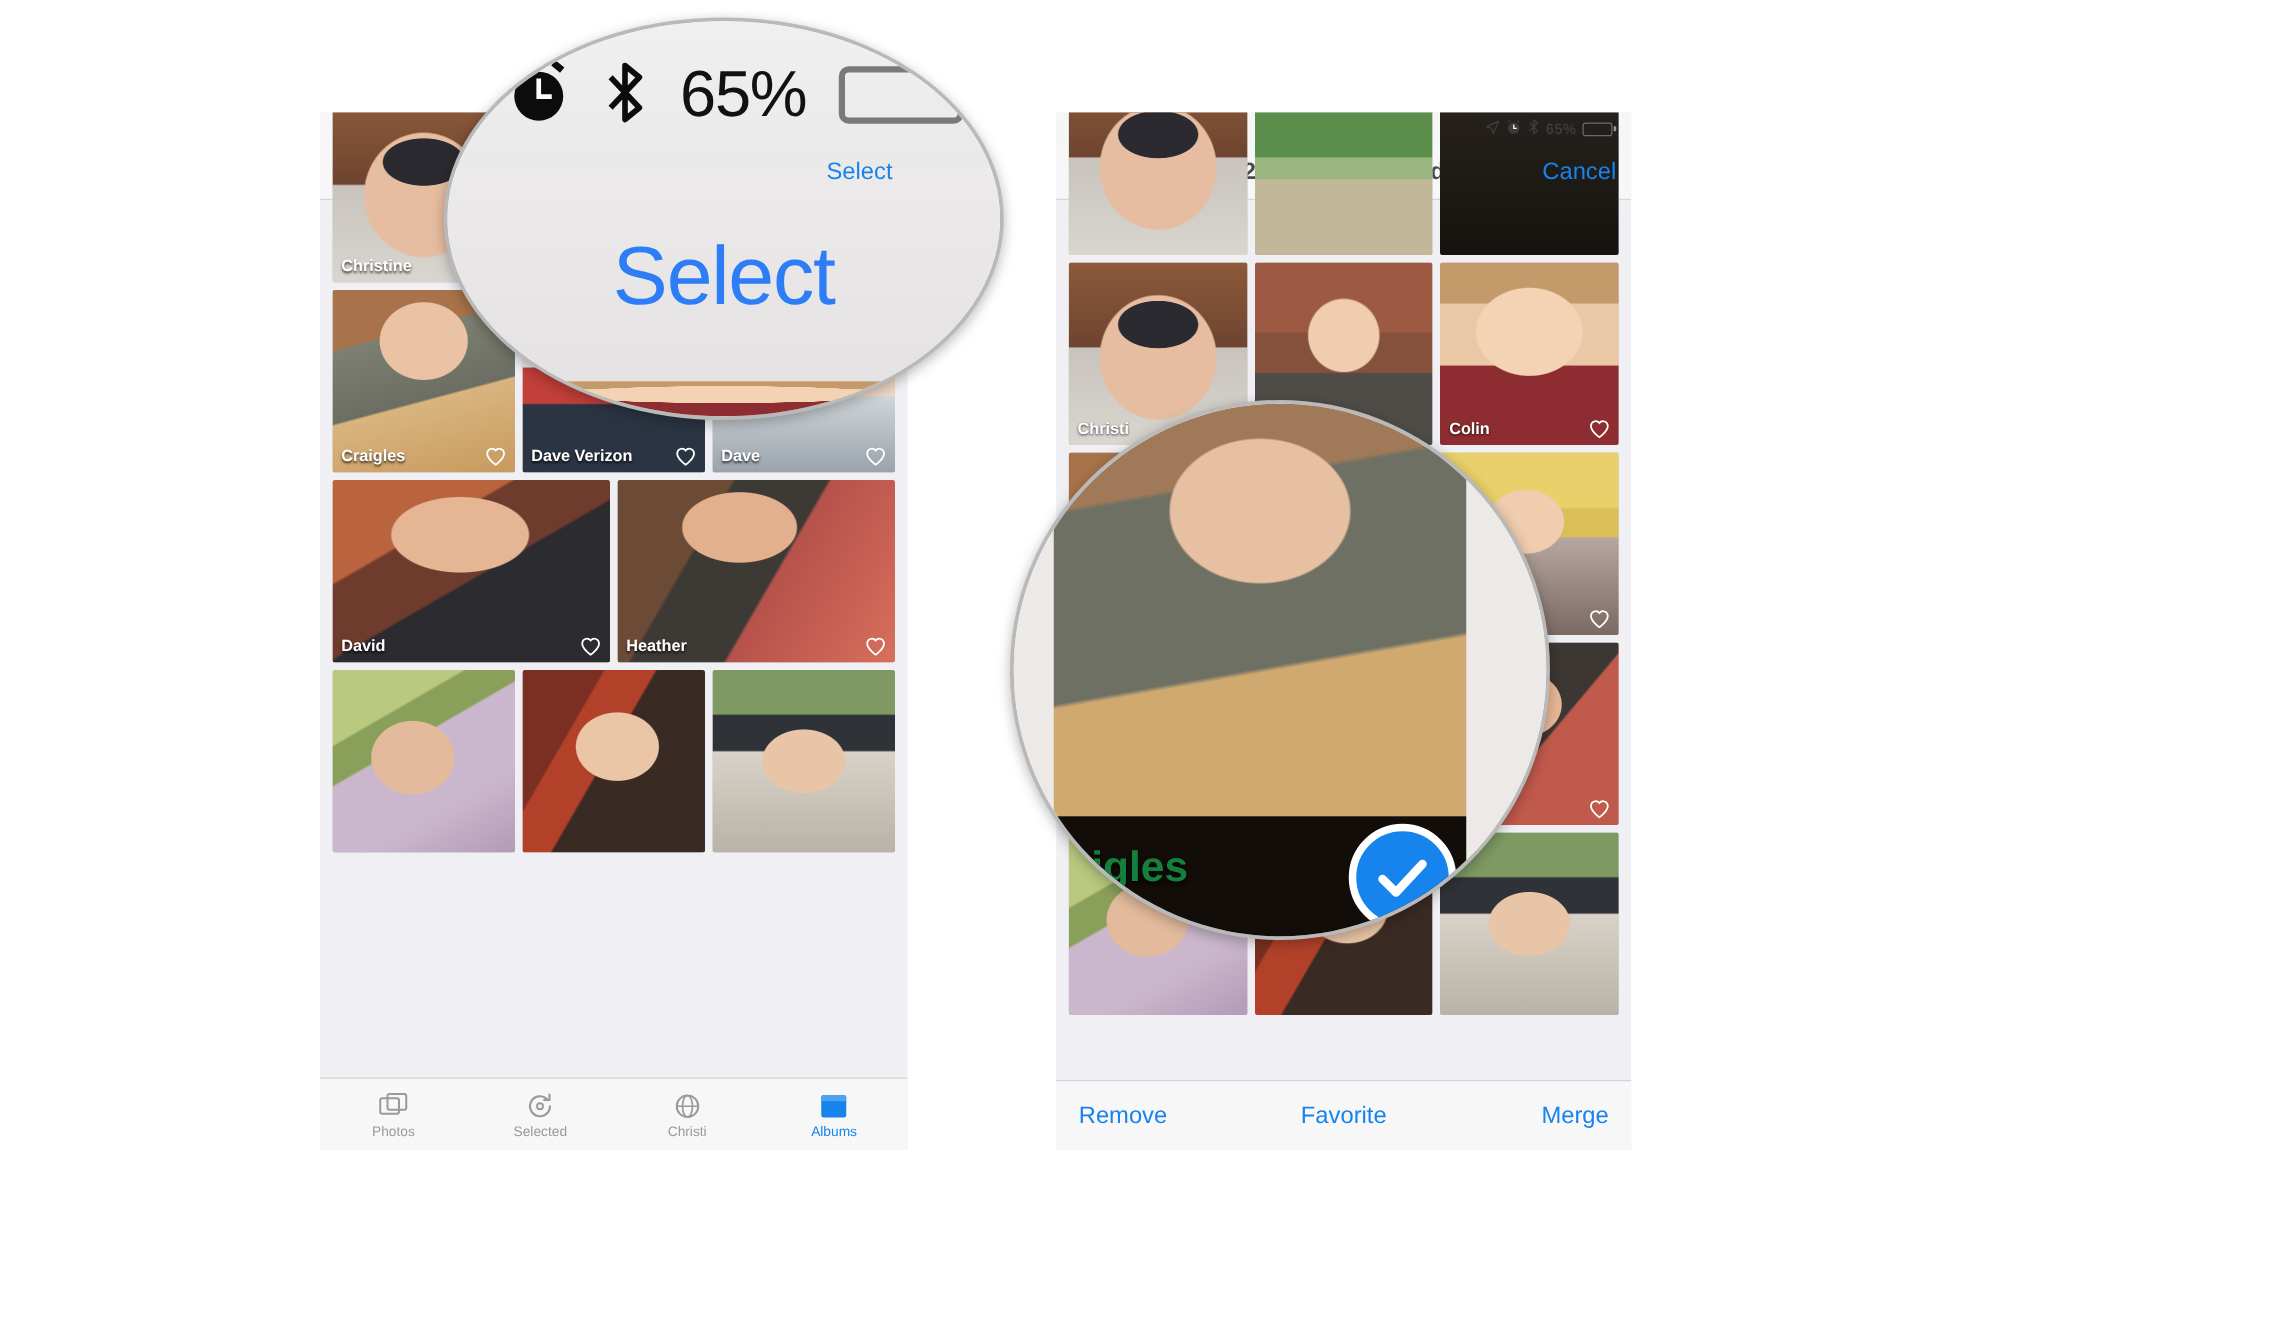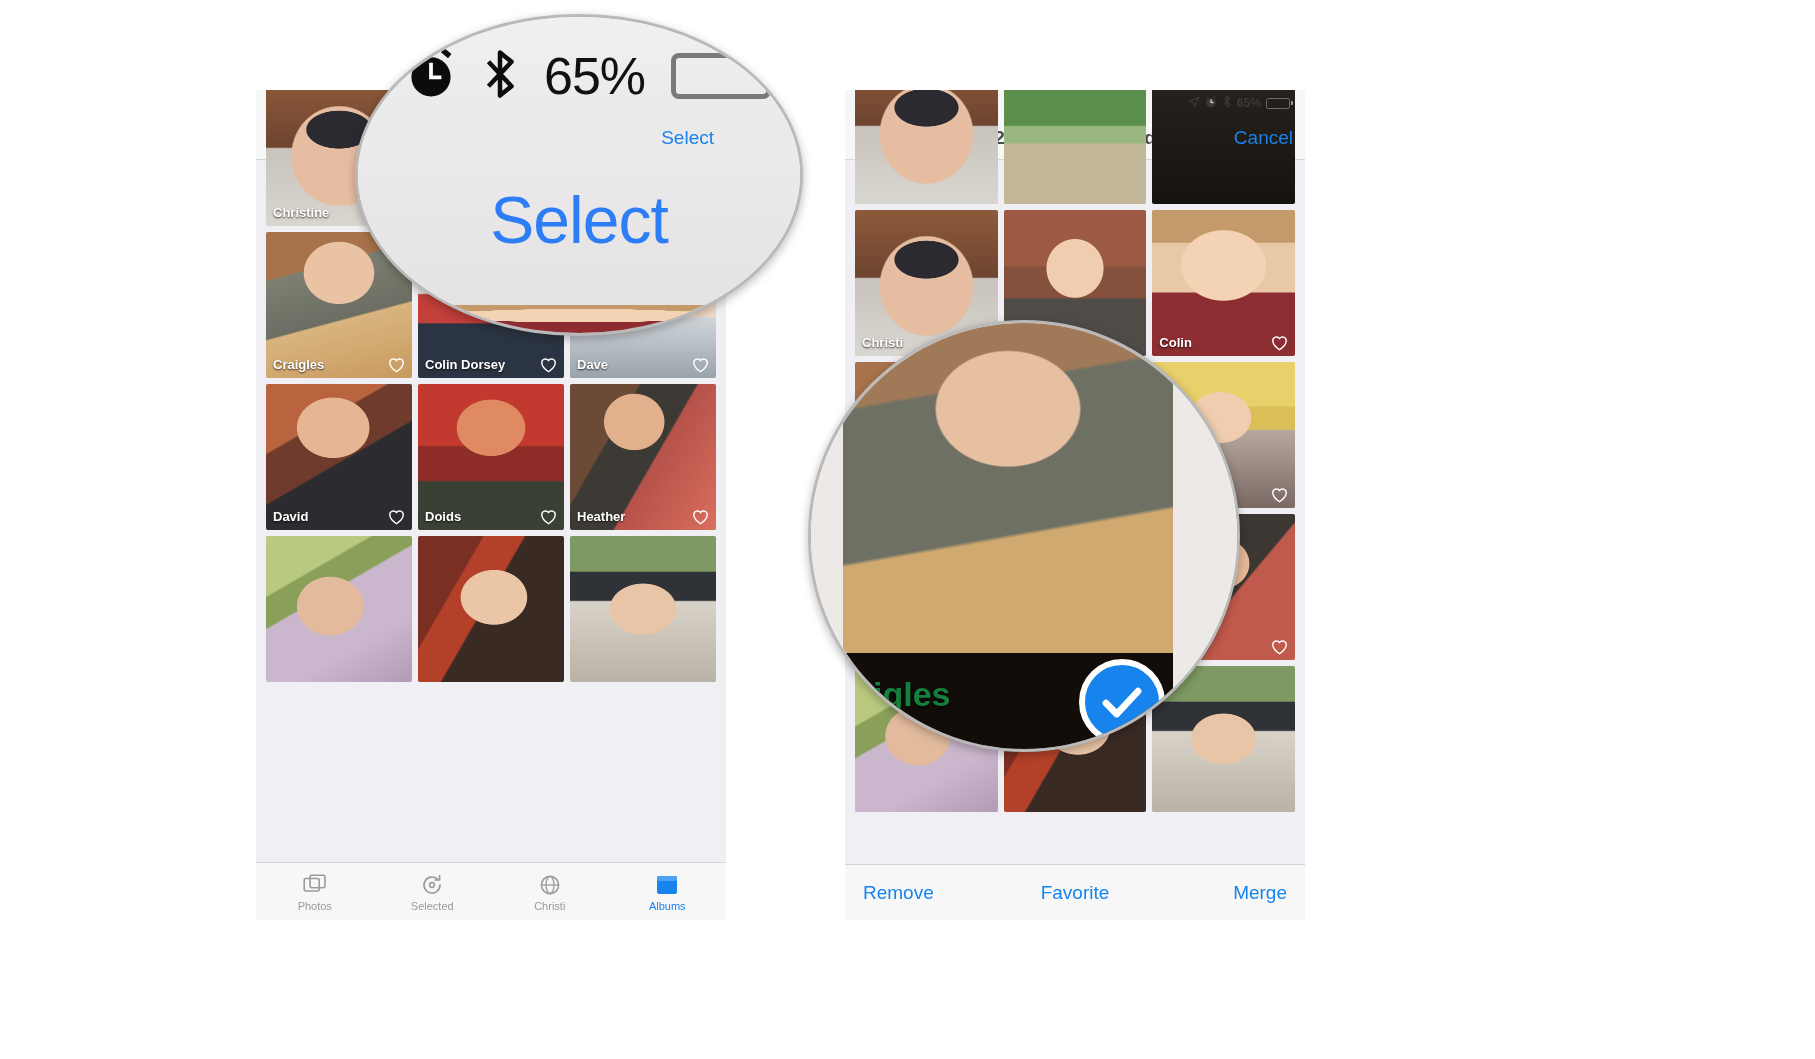--- a/index.html
+++ b/index.html
@@ -221,21 +221,21 @@
           <div class="img p-craigles"></div>
           <span class="name">Craigles</span>
           <span class="heart">
               <svg viewBox="0 0 24 22">
                 <path d="M12 20.5S2.5 14 2.5 7.8A5.3 5.3 0 0 1 12 4.6 5.3 5.3 0 0 1 21.5 7.8C21.5 14 12 20.5 12 20.5z" fill="none" stroke="#fff" stroke-width="2"></path>
               </svg>
             </span>
         </div>
         <div class="cell">
           <div class="img p-davedorsey"></div>
-          <span class="name">Colin Dorsey</span>
+          <span class="name">Dave Verizon</span>
           <span class="heart">
               <svg viewBox="0 0 24 22">
                 <path d="M12 20.5S2.5 14 2.5 7.8A5.3 5.3 0 0 1 12 4.6 5.3 5.3 0 0 1 21.5 7.8C21.5 14 12 20.5 12 20.5z" fill="none" stroke="#fff" stroke-width="2"></path>
               </svg>
             </span>
         </div>
         <div class="cell">
           <div class="img p-dave"></div>
           <span class="name">Dave</span>
           <span class="heart">
@@ -243,29 +243,20 @@
                 <path d="M12 20.5S2.5 14 2.5 7.8A5.3 5.3 0 0 1 12 4.6 5.3 5.3 0 0 1 21.5 7.8C21.5 14 12 20.5 12 20.5z" fill="none" stroke="#fff" stroke-width="2"></path>
               </svg>
             </span>
         </div>
       </div>
 
       <div class="row">
         <div class="cell">
           <div class="img p-david"></div>
           <span class="name">David</span>
-          <span class="heart">
-              <svg viewBox="0 0 24 22">
-                <path d="M12 20.5S2.5 14 2.5 7.8A5.3 5.3 0 0 1 12 4.6 5.3 5.3 0 0 1 21.5 7.8C21.5 14 12 20.5 12 20.5z" fill="none" stroke="#fff" stroke-width="2"></path>
-              </svg>
-            </span>
-        </div>
-        <div class="cell">
-          <div class="img p-doids"></div>
-          <span class="name">Doids</span>
           <span class="heart">
               <svg viewBox="0 0 24 22">
                 <path d="M12 20.5S2.5 14 2.5 7.8A5.3 5.3 0 0 1 12 4.6 5.3 5.3 0 0 1 21.5 7.8C21.5 14 12 20.5 12 20.5z" fill="none" stroke="#fff" stroke-width="2"></path>
               </svg>
             </span>
         </div>
         <div class="cell">
           <div class="img p-heather"></div>
           <span class="name">Heather</span>
           <span class="heart">

